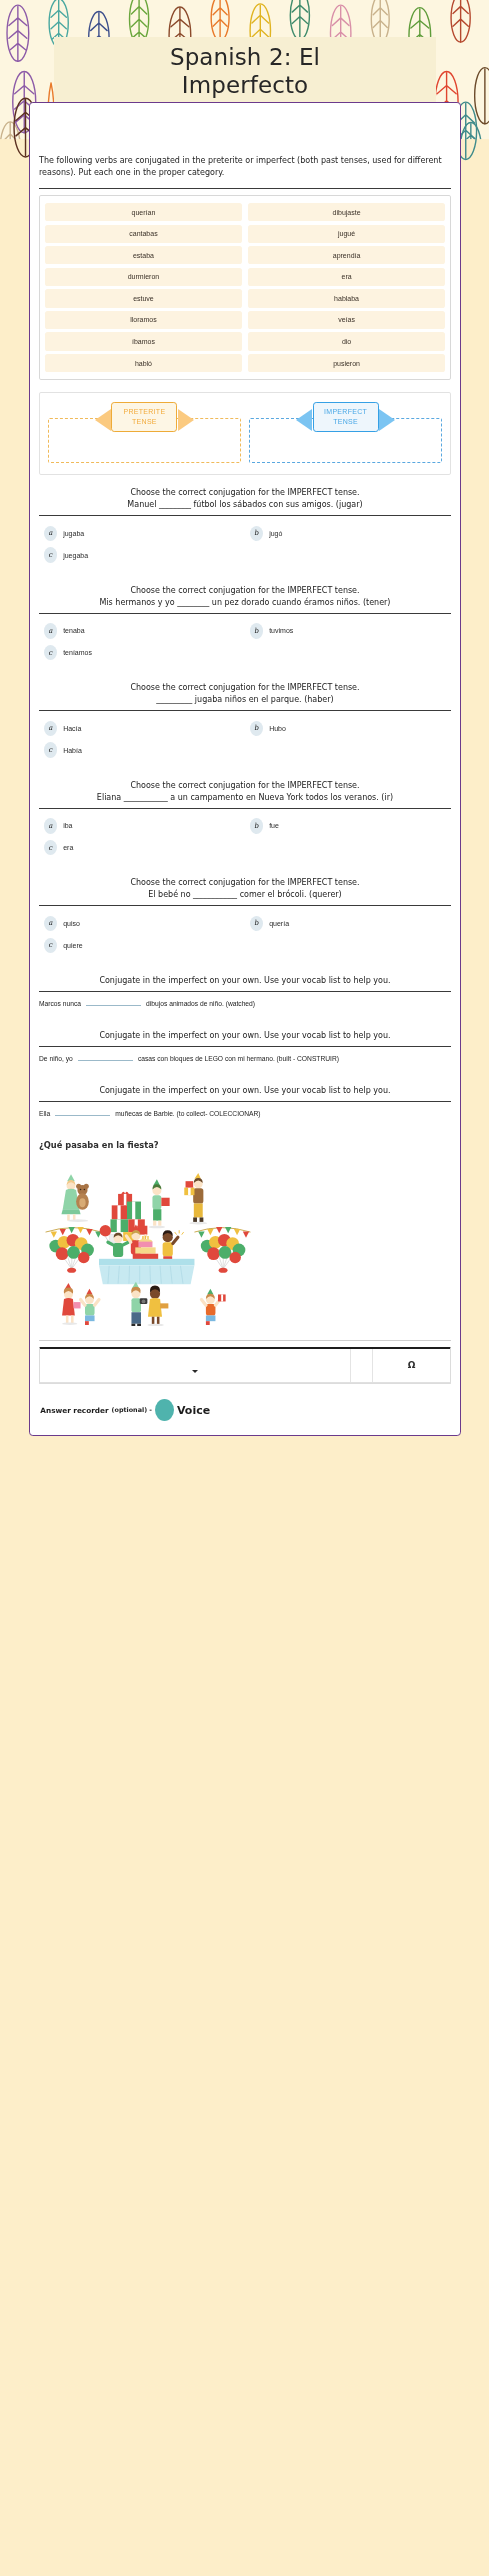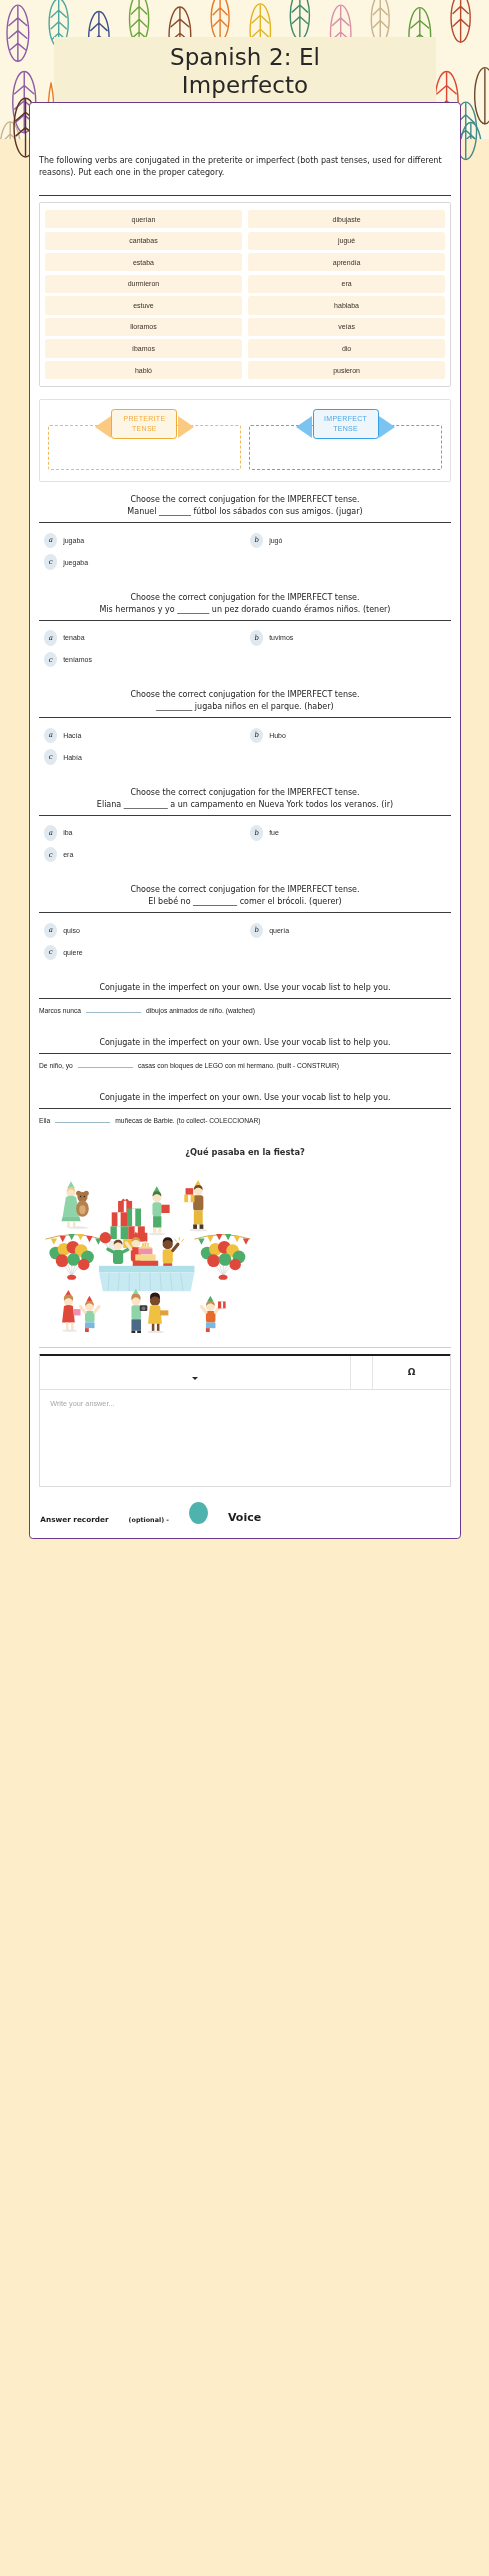--- a/index.html
+++ b/index.html
@@ -47,21 +47,21 @@
     border-radius: 3.8px;
     padding: 6.4px 9px 14px;
   }
   .spacer-top { height: 46px; }
 
   .prompt {
     font-family: "DejaVu Sans", sans-serif;
     font-size: 8px;
     line-height: 1.45;
     color: #1d1d1d;
-    margin: 0 0 16px;
+    margin: 0 0 9px;
   }
   .rule { border:0; border-top:0.6px solid #3a3a3a; margin: 3.8px 0 6.4px; }
   .rule.light { border-top:0.6px solid #cfcfcf; }
 
   
   .verb-table {
     border:0.6px solid #d8d8d8;
     border-radius:1.9px;
     padding: 3.8px 5.1px;
     margin: 5.1px 0 11.5px;
@@ -156,35 +156,35 @@
   
   .fib { font-size:6.7px; color:#222; line-height:1.9; }
   .fib .blank {
     display:inline-block;
     width:55px;
     border-bottom:0.6px solid #9bb9c9;
     margin: 0 3.2px;
   }
 
   
-  .scene-title { font-family:"DejaVu Sans", sans-serif; font-size:8.3px; margin: 16.6px 0 5.1px; text-align: center; }
+  .scene-title { font-family:"DejaVu Sans", sans-serif; font-size:8.3px; margin: 16.6px 0 5.1px; }
   .scene { width:210px; margin: 2.6px 0 7.7px 3.8px; }
 
   
   .editor { border:0.6px solid #dcdcdc; border-top:2.6px solid #1d1d1d; border-radius:1.3px; margin-top:3.8px; }
   .toolbar { display:flex; height:33px; }
   .tb-cell { display:flex; align-items:center; justify-content:center; flex:0 0 auto; }
   .tb-main { flex:1; border-right:0.6px solid #e4e4e4; position:relative; }
   .caret { width:0;height:0;border-left:3.2px solid transparent;border-right:3.2px solid transparent;border-top:3.8px solid #2a2a2a; margin:0 auto; }
   .tb-sep { width:22px; border-right:0.6px solid #e4e4e4; }
   .tb-omega { width:77px; font-family:"DejaVu Sans", sans-serif; font-weight:bold; font-size:9px; }
   .toolbar-div { border-top:0.6px solid #e0e0e0; }
   .answer-area { min-height:96px; padding:9px 10.2px; color:#a8a8a8; font-size:7.3px; }
 
-  .recorder { display:flex; align-items:flex-end; gap:20px; margin-top:15.3px; padding-left:1.3px; }
+  .recorder { display:flex; align-items:center; gap:3px; margin-top:15.3px; padding-left:1.3px; }
   .recorder .lbl { font-family:"DejaVu Sans", sans-serif; font-weight:bold; font-size:7.3px; color:#1c1c1c; }
   .recorder .opt { font-size:6.4px; font-weight:bold; }
   .mic-btn { width:19px; height:22px; border-radius:50%; background:#4fb3ad; flex:0 0 auto; }
   .recorder .voice { font-family:"DejaVu Sans", sans-serif; font-weight:bold; font-size:11px; color:#1c1c1c; }
 </style>
 </head>
 <body>
 
 <div class="page">
 
@@ -712,21 +712,20 @@
       
       <div class="editor">
         <div class="toolbar">
           <div class="tb-cell tb-main">
             <div class="caret" style="margin-top:11.5px;"></div>
           </div>
           <div class="tb-cell tb-sep"></div>
           <div class="tb-cell tb-omega">Ω</div>
         </div>
         <div class="toolbar-div"></div>
-        <div class="answer-area">Write your answer...</div>
       </div>
 
       
       <div class="recorder">
         <span class="lbl">Answer recorder</span>
         <span class="lbl opt">(optional) -</span>
         <span class="mic-btn"></span>
         <span class="voice">Voice</span>
       </div>
 

